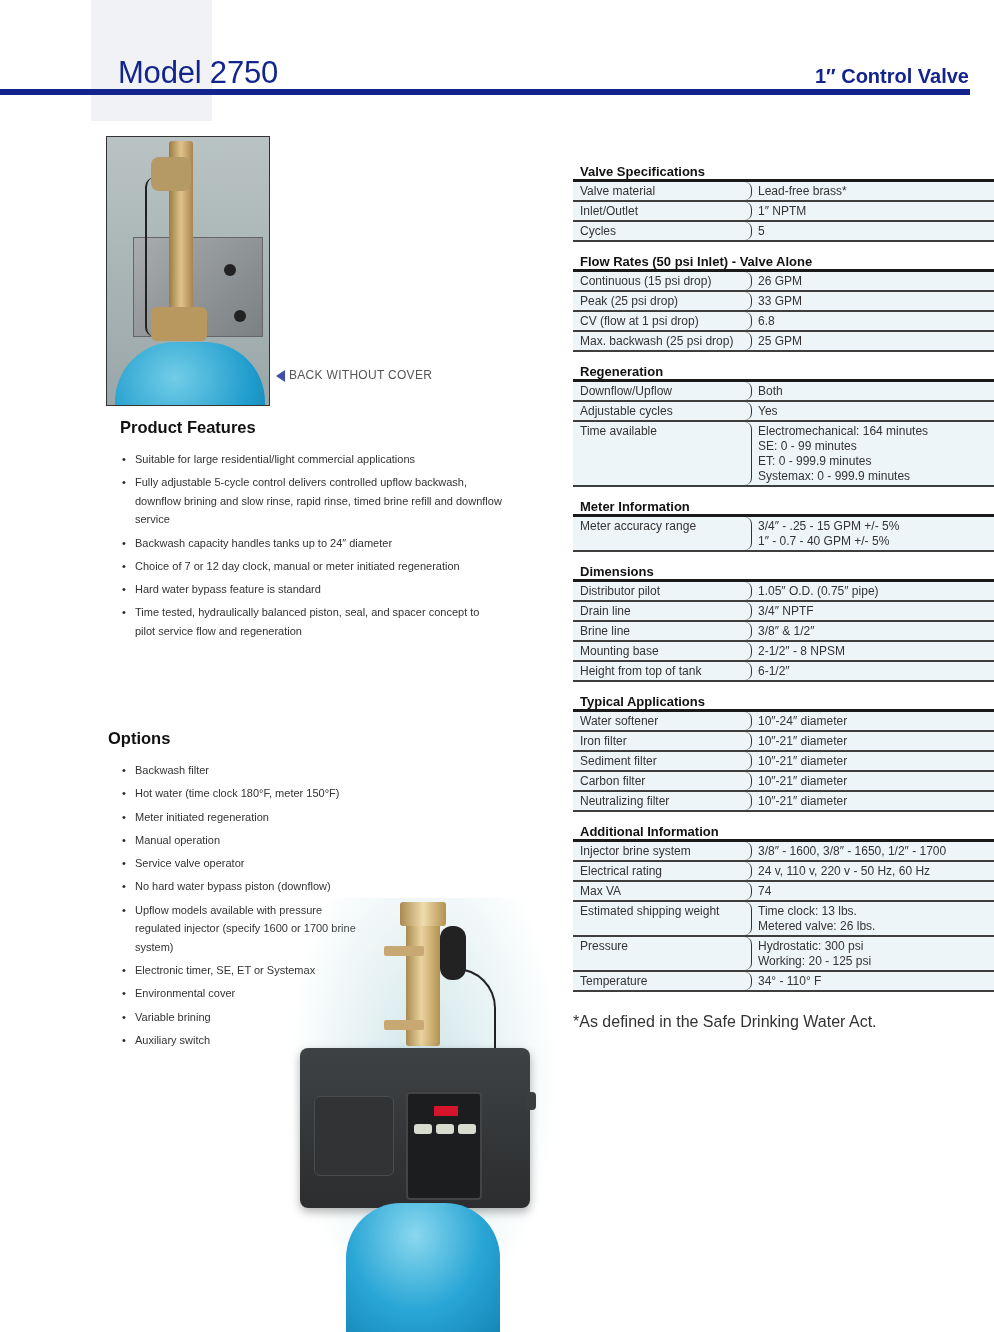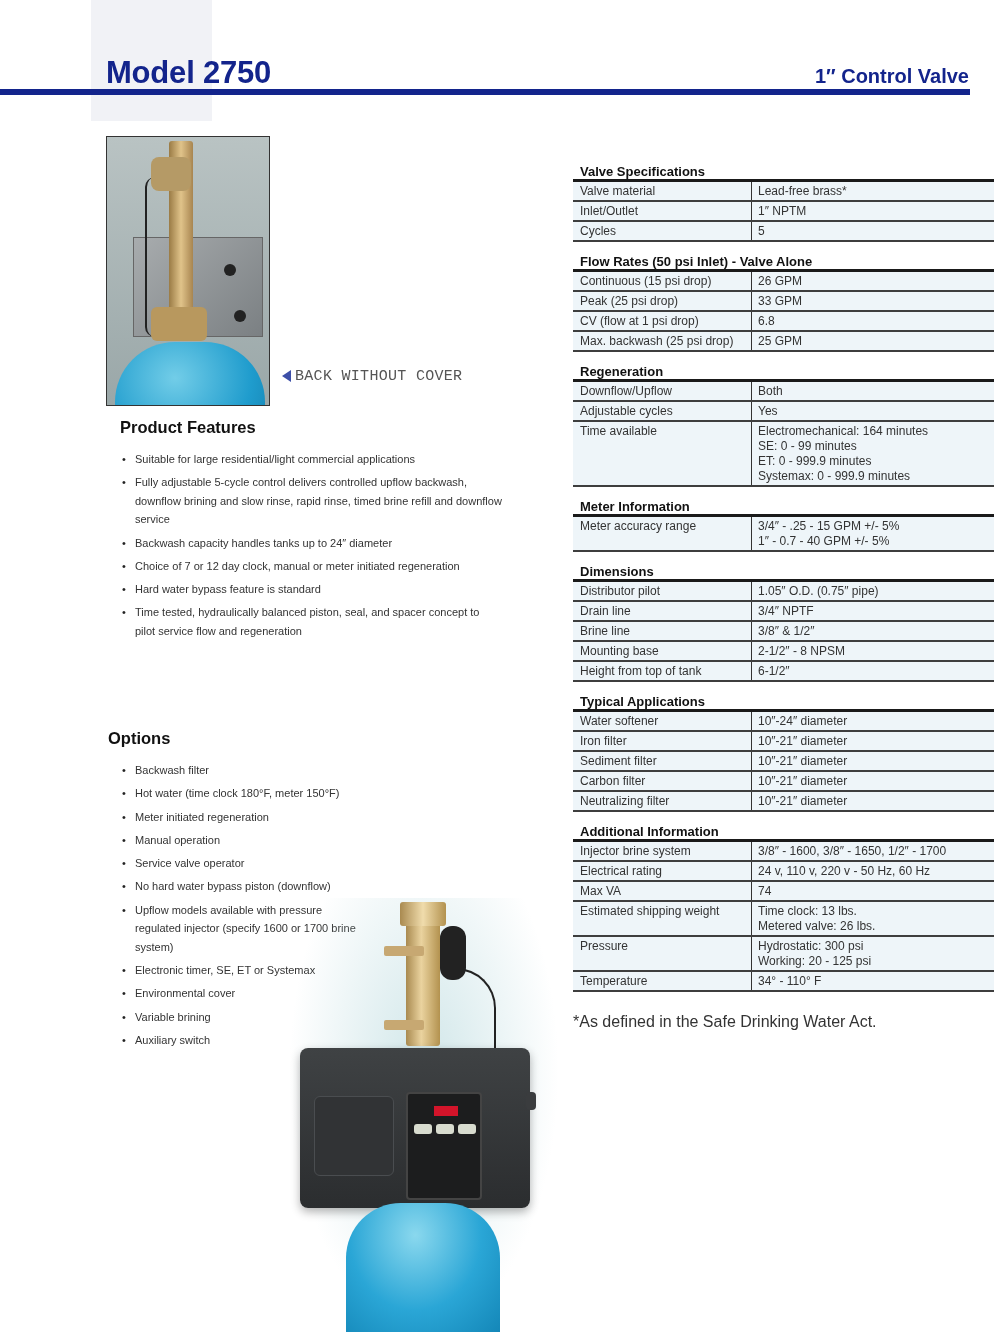--- a/index.html
+++ b/index.html
@@ -1,34 +1,34 @@
 <!DOCTYPE html>
 <html><head>
   <meta charset="utf-8">
   <style>
     * { box-sizing: border-box; margin: 0; padding: 0; }
     html, body { width: 994px; height: 1332px; background: #ffffff; overflow: hidden; }
     body { position: relative; font-family: "Liberation Sans", sans-serif; color: #222; }
 
     .gray-block { position: absolute; left: 91px; top: 0; width: 121px; height: 121px; background: #f1f2f6; }
-    .title { position: absolute; left: 106px; top: 55px; font-size: 31px; font-weight: bold; color: #13248c; letter-spacing: -0.2px; }
+    .title { position: absolute; left: 118px; top: 55px; font-size: 31px; font-weight: normal; color: #13248c; letter-spacing: -0.2px; }
     .subtitle { position: absolute; right: 25px; top: 65px; font-size: 20px; font-weight: bold; color: #13248c; }
     .title-rule { position: absolute; left: 0; top: 89px; width: 970px; height: 6px; background: #13248c; }
 
     
     .photo-small { position: absolute; left: 106px; top: 136px; width: 164px; height: 270px; border: 1px solid #333; background: linear-gradient(#b9c3c3, #9aa7a8); overflow: hidden; }
     .photo-small .pipe { position: absolute; left: 62px; top: 4px; width: 24px; height: 180px; background: linear-gradient(90deg, #9a7b45, #e0c38a, #a88550); border-radius: 3px; }
     .photo-small .plate { position: absolute; left: 26px; top: 100px; width: 130px; height: 100px; background: linear-gradient(135deg, #a8acae, #7b8083); border: 1px solid #666; }
     .photo-small .hole { position: absolute; width: 12px; height: 12px; background: #222; border-radius: 50%; }
     .photo-small .body { position: absolute; left: 44px; top: 170px; width: 56px; height: 34px; background: #b8985e; border-radius: 6px; }
     .photo-small .meter { position: absolute; left: 44px; top: 20px; width: 40px; height: 34px; background: #b59a66; border-radius: 8px; }
     .photo-small .tank { position: absolute; left: 8px; top: 205px; width: 150px; height: 120px; background: radial-gradient(ellipse at 40% 30%, #72cde8, #1f9ccd 60%, #1278a6); border-radius: 60px 60px 0 0; }
     .photo-small .wire { position: absolute; left: 38px; top: 40px; width: 12px; height: 160px; border-left: 2px solid #222; border-radius: 10px 0 0 10px; }
 
-    .caption { position: absolute; left: 282px; top: 368px; font-size: 15px; color: #555; letter-spacing: 0.3px; font-family: Liberation Mono, monospace; }
+    .caption { position: absolute; left: 276px; top: 368px; font-size: 12px; color: #555; letter-spacing: 0.3px; }
     .caption .arrow { display: inline-block; width: 0; height: 0; border-top: 6px solid transparent; border-bottom: 6px solid transparent; border-right: 9px solid #3d4fa8; vertical-align: middle; margin-right: 4px; }
 
     
     .section-heading { position: absolute; left: 108px; font-size: 16.5px; font-weight: bold; color: #111; }
     .bullets { position: absolute; left: 122px; list-style: none; font-size: 11px; color: #333; line-height: 18.5px; }
     .bullets li { position: relative; padding-left: 13px; margin-bottom: 4.8px; }
     .bullets li::before { content: "•"; position: absolute; left: 0; top: 0; color: #222; }
     .features { top: 450px; width: 380px; }
     .options { top: 761px; width: 280px; }
 
@@ -48,21 +48,21 @@
     .photo-big .btn { position: absolute; top: 30px; width: 18px; height: 10px; background: #d8dccf; border-radius: 3px; }
     .photo-big .knob { position: absolute; left: 238px; top: 194px; width: 10px; height: 18px; background: #3a3c3e; border-radius: 4px; }
     .photo-big .tank { position: absolute; left: 58px; top: 305px; width: 154px; height: 129px; background: radial-gradient(ellipse at 45% 25%, #8ad8ee, #2aa6d6 55%, #1487b8); border-radius: 55px 55px 0 0; }
 
     
     .specs { position: absolute; left: 573px; top: 164px; width: 426px; }
     .spec-group { margin-bottom: 12px; }
     .spec-title { font-size: 13px; font-weight: bold; color: #111; padding-left: 7px; height: 15px; line-height: 15px; }
     .spec-table { border-top: 3px solid #1a1a1a; }
     .spec-row { display: flex; border-bottom: 2px solid #3e3e3e; background: #eef5f9; font-size: 12px; color: #333; line-height: 15px; }
-    .spec-label { width: 179px; padding: 1.5px 0 1.5px 7px; border-right: 1.5px solid #333; }
+    .spec-label { width: 179px; padding: 1.5px 0 1.5px 7px; border-right: 1.5px solid #333; border-radius: 7px; }
     .spec-value { flex: 1; padding: 1.5px 0 1.5px 6px; white-space: pre-line; }
     .footnote { font-size: 16px; color: #333; margin-top: 4px; padding-left: 0; }
   </style>
 </head>
 <body>
 
 <div class="gray-block"></div>
 <h1 class="title">Model 2750</h1>
 <div class="subtitle">1″ Control Valve</div>
 <div class="title-rule"></div>

